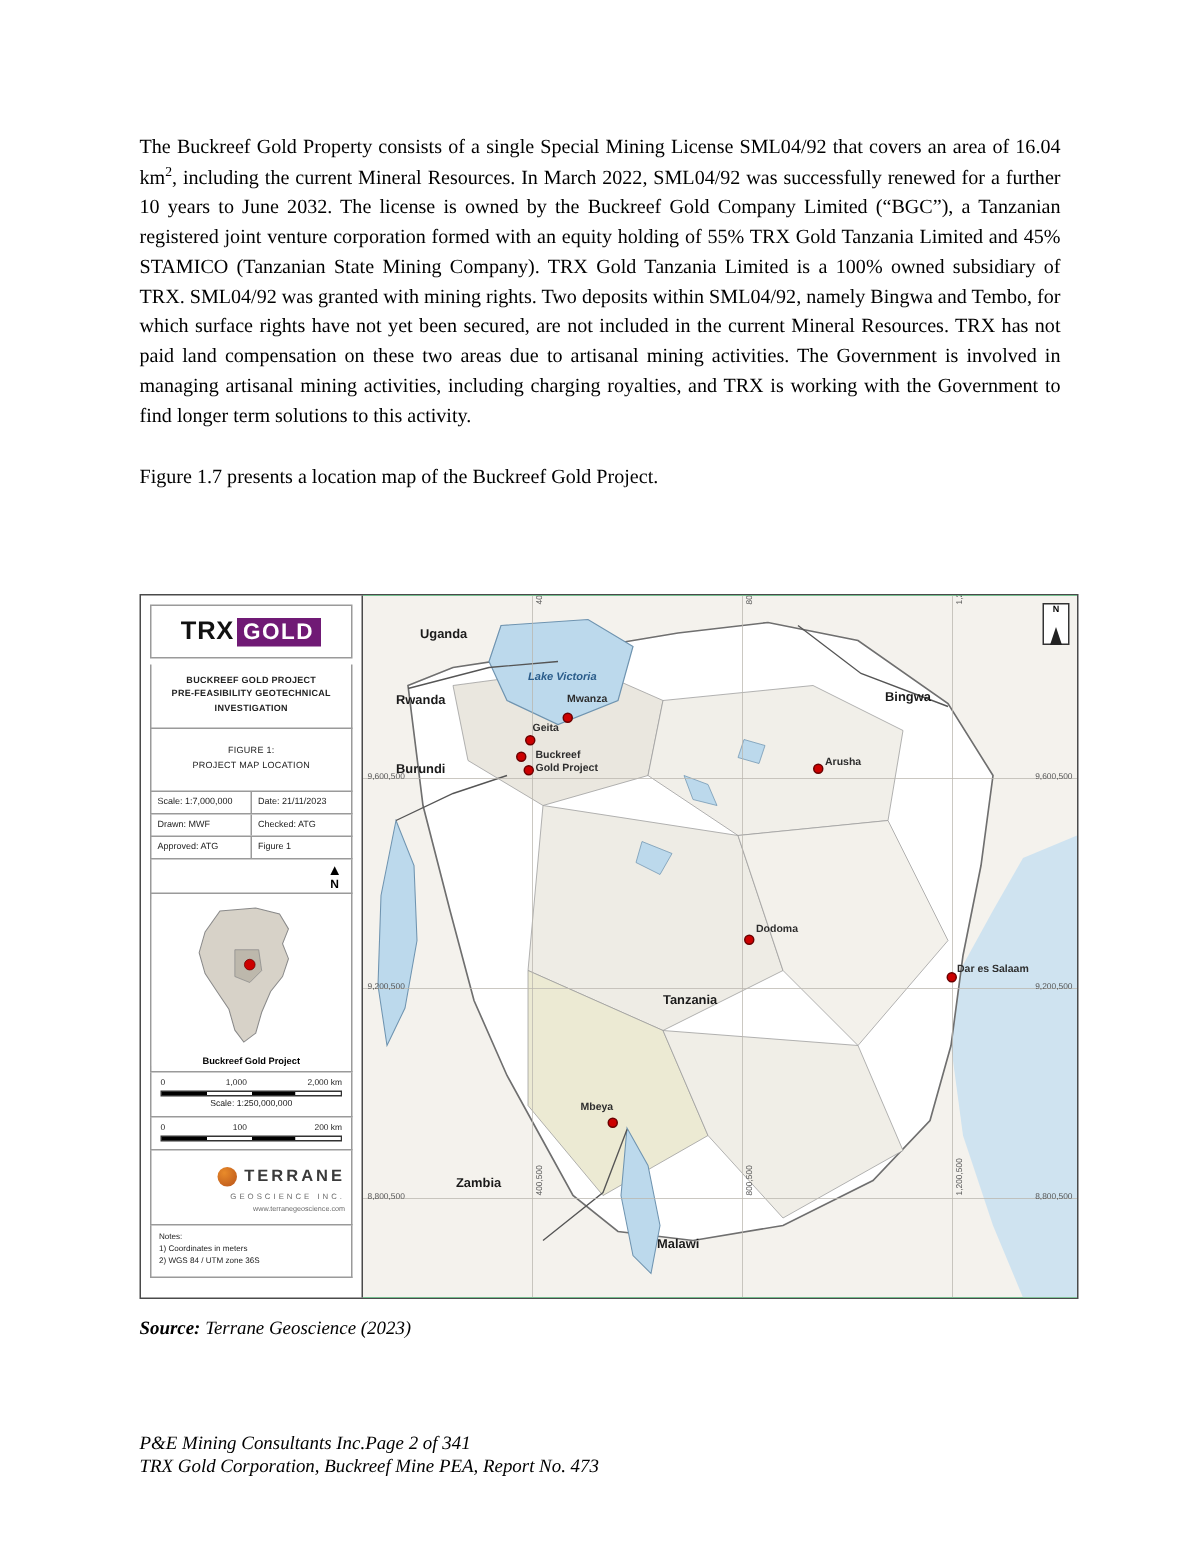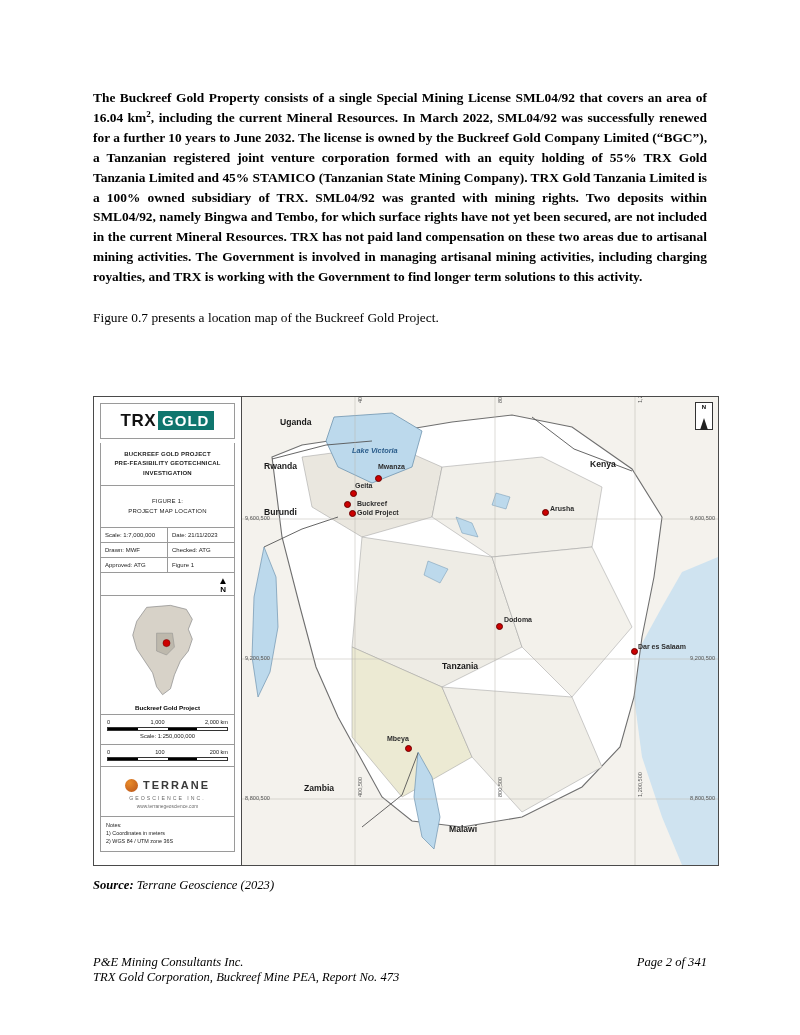--- a/index.html
+++ b/index.html
@@ -20,21 +20,21 @@
   .body-text {
     position: absolute;
     left: 93px;
     top: 88px;
     width: 614px;
     font-size: 13.4px;
     line-height: 1.48;
     text-align: justify;
     text-justify: inter-word;
   }
-  .body-text p { margin: 0 0 4px 0; font-weight: bold; }
+  .body-text p { margin: 0 0 4px 0; }
   .caption-line {
     position: absolute;
     left: 93px;
     top: 310px;
     width: 614px;
     font-size: 13.4px;
   }
   .fig-title {
     position: absolute;
     left: 93px;
@@ -84,21 +84,21 @@
     margin-bottom: 4px;
   }
   .logo-text {
     font-size: 17px;
     font-weight: bold;
     letter-spacing: 0.5px;
     color: #111111;
     white-space: nowrap;
   }
   .logo-text .gold {
-    background: #0f766e;
+    background: #701a75;
     color: #ffffff;
     padding: 1px 5px 1px 4px;
     margin-left: 2px;
     font-size: 15px;
     letter-spacing: 1px;
   }
   .proj-block {
     border: 1px solid #9a9a9a;
     border-top: none;
     padding: 7px 4px;
@@ -187,21 +187,21 @@
   }
   .sb-bar span { flex: 1; }
   .sb-bar span:nth-child(odd) { background: #000; }
   .sb-bar span:nth-child(even) { background: #fff; }
   .sb-scale { margin-top: 2px; text-align: center; font-size: 5.8px; }
 
   .terrane-block {
     border: 1px solid #9a9a9a;
     border-top: none;
     padding: 8px 4px 7px 4px;
-    text-align: center;
+    text-align: right;
     flex: 0 0 auto;
   }
   .terrane-name {
     font-size: 11px;
     font-weight: bold;
     letter-spacing: 2px;
     color: #3a3a3a;
     display: inline-block;
     vertical-align: middle;
   }
@@ -313,33 +313,33 @@
   .source-line b { font-weight: bold; text-align: center; }
 
   .footer {
     position: absolute;
     left: 93px;
     top: 955px;
     width: 614px;
     font-size: 12.6px;
     font-style: italic;
   }
-  .footer-row { display: flex; justify-content: space-between; }
+  .footer-row { display: flex; justify-content: flex-start; }
   sup { font-size: 0.68em; vertical-align: super; }
 </style>
 </head>
 <body>
 
 <div class="page">
 
   <div class="body-text">
     <p><span>The Buckreef Gold Property consists of a single Special Mining License SML04/92 that covers an area of 16.04 km</span><sup>2</sup><span>, including the current Mineral Resources. In March 2022, SML04/92 was successfully renewed for a further 10 years to June 2032. The license is owned by the Buckreef Gold Company Limited (“BGC”), a Tanzanian registered joint venture corporation formed with an equity holding of 55% TRX Gold Tanzania Limited and 45% STAMICO (Tanzanian State Mining Company). TRX Gold Tanzania Limited is a 100% owned subsidiary of TRX. SML04/92 was granted with mining rights. Two deposits within SML04/92, namely Bingwa and Tembo, for which surface rights have not yet been secured, are not included in the current Mineral Resources. TRX has not paid land compensation on these two areas due to artisanal mining activities. The Government is involved in managing artisanal mining activities, including charging royalties, and TRX is working with the Government to find longer term solutions to this activity.</span></p>
   </div>
 
-  <div class="caption-line">Figure 0.7 presents a location map of the Buckreef Gold Project.</div>
+  <div class="caption-line">Figure 1.7 presents a location map of the Buckreef Gold Project.</div>
 
 
   <div class="figure-box">
 
     <div class="legend-panel">
 
       <div class="logo-block">
         <div class="logo-text">
           <span>TRX</span><span class="gold">GOLD</span>
         </div>
@@ -483,24 +483,24 @@
         <div class="grid-label" style="left:3px; top:398px;">8,800,500</div>
 
         <div class="grid-label" style="right:3px; top:118px;">9,600,500</div>
         <div class="grid-label" style="right:3px; top:258px;">9,200,500</div>
         <div class="grid-label" style="right:3px; top:398px;">8,800,500</div>
 
         
         <div class="map-label country" style="left:38px; top:20px;">Uganda</div>
         <div class="map-label country" style="left:22px; top:64px;">Rwanda</div>
         <div class="map-label country" style="left:22px; top:110px;">Burundi</div>
-        <div class="map-label country" style="left:348px; top:62px;">Kenya</div>
+        <div class="map-label country" style="left:348px; top:62px;">Bingwa</div>
         <div class="map-label country" style="left:200px; top:264px;">Tanzania</div>
         <div class="map-label country" style="left:62px; top:386px;">Zambia</div>
-        <div class="map-label country" style="left:183px; top:427px;padding-left:24px;">Malawi</div>
+        <div class="map-label country" style="left:172px; top:427px;padding-left:24px;">Malawi</div>
 
         
         <div class="map-label lake" style="left:110px; top:49px;">Lake Victoria</div>
 
         
         <div class="city-dot" style="left:133px; top:78px;"></div>
         <div class="map-label city" style="left:136px; top:66px;">Mwanza</div>
 
         <div class="city-dot" style="left:108px; top:93px;"></div>
         <div class="map-label city" style="left:113px; top:85px;">Geita</div>

